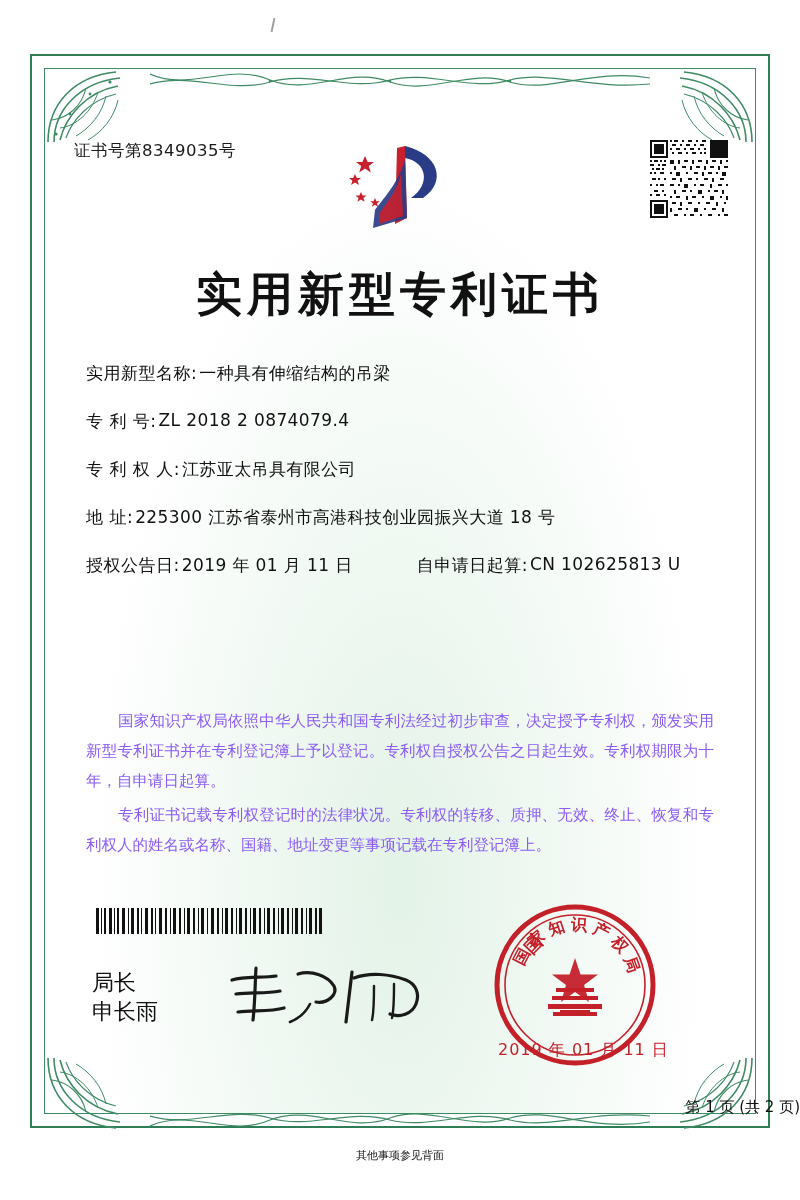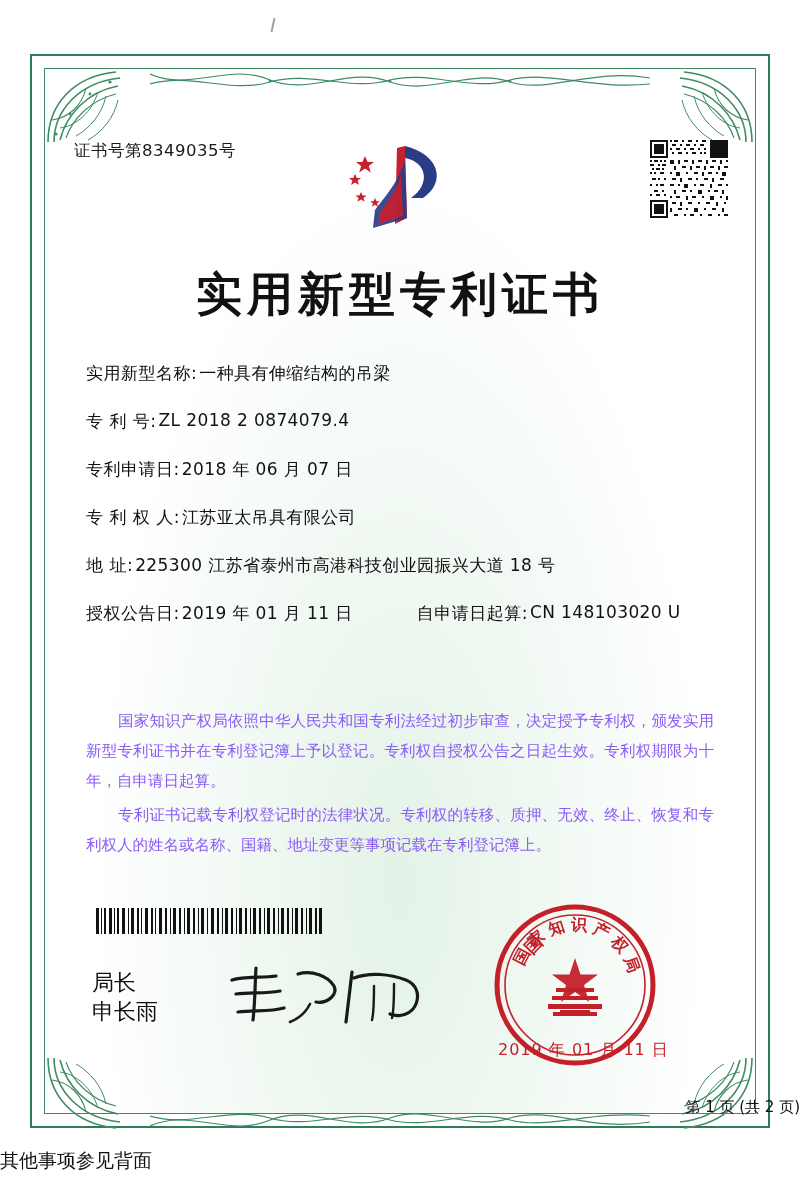--- a/index.html
+++ b/index.html
@@ -195,21 +195,22 @@
     top: 1098px;
     text-align: right;
     font-size: 15px;
     color: #111111;
     font-family: "DejaVu Sans", sans-serif;
   }
   .back-note {
     position: absolute;
     left: 0; right: 0;
     top: 1148px;
-    font-size: 19px;
+    text-align: center;
+    font-size: 11px;
     color: #111111;
     font-family: Liberation Serif, serif;
   }
   .tick {
     position: absolute;
     left: 272px; top: 18px;
     width: 2px; height: 14px;
     background: #9aa09a;
     transform: rotate(12deg);
   }
@@ -486,36 +487,32 @@
   <div class="fields">
     <div class="field-row">
       <span class="field-label">实用新型名称:</span>
       <span class="field-value">一种具有伸缩结构的吊梁</span>
     </div>
     <div class="field-row">
       <span class="field-label">专 利 号:</span>
       <span class="field-value">ZL 2018 2 0874079.4</span>
     </div>
     <div class="field-row">
-      <span class="field-label">专利申请日:</span>
-      <span class="field-value">2018 年 06 月 07 日</span>
-    </div>
-    <div class="field-row">
       <span class="field-label">专 利 权 人:</span>
       <span class="field-value">江苏亚太吊具有限公司</span>
     </div>
     <div class="field-row">
       <span class="field-label">地 址:</span>
       <span class="field-value">225300 江苏省泰州市高港科技创业园振兴大道 18 号</span>
     </div>
     <div class="field-row">
       <span class="field-label">授权公告日:</span>
       <span class="field-value">2019 年 01 月 11 日</span>
       <span class="field-label pubno-label">自申请日起算:</span>
-      <span class="field-value">CN 148103020 U</span>
+      <span class="field-value">CN 102625813 U</span>
     </div>
   </div>
 
   <div class="paras">
     <p>国家知识产权局依照中华人民共和国专利法经过初步审查，决定授予专利权，颁发实用新型专利证书并在专利登记簿上予以登记。专利权自授权公告之日起生效。专利权期限为十年，自申请日起算。</p>
     <p>专利证书记载专利权登记时的法律状况。专利权的转移、质押、无效、终止、恢复和专利权人的姓名或名称、国籍、地址变更等事项记载在专利登记簿上。</p>
   </div>
 
   <div class="barcode">
     <svg width="226" height="26" viewBox="0 0 226 26" shape-rendering="crispEdges">

